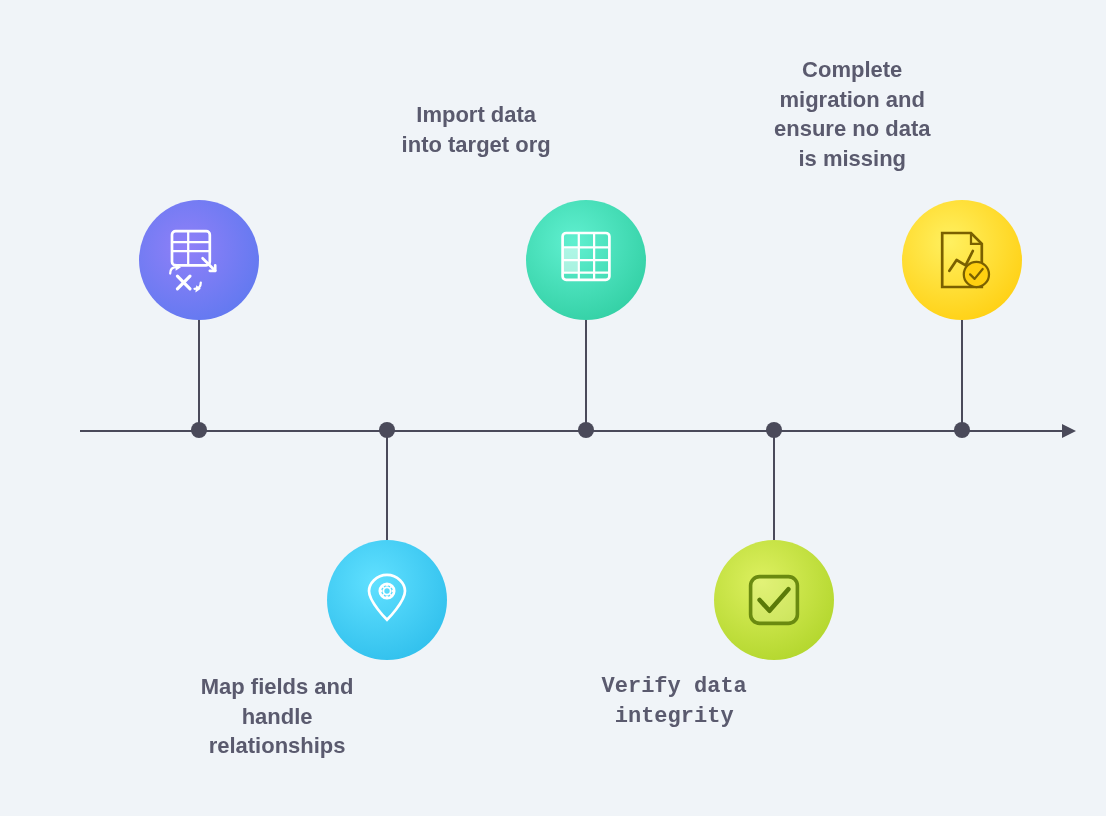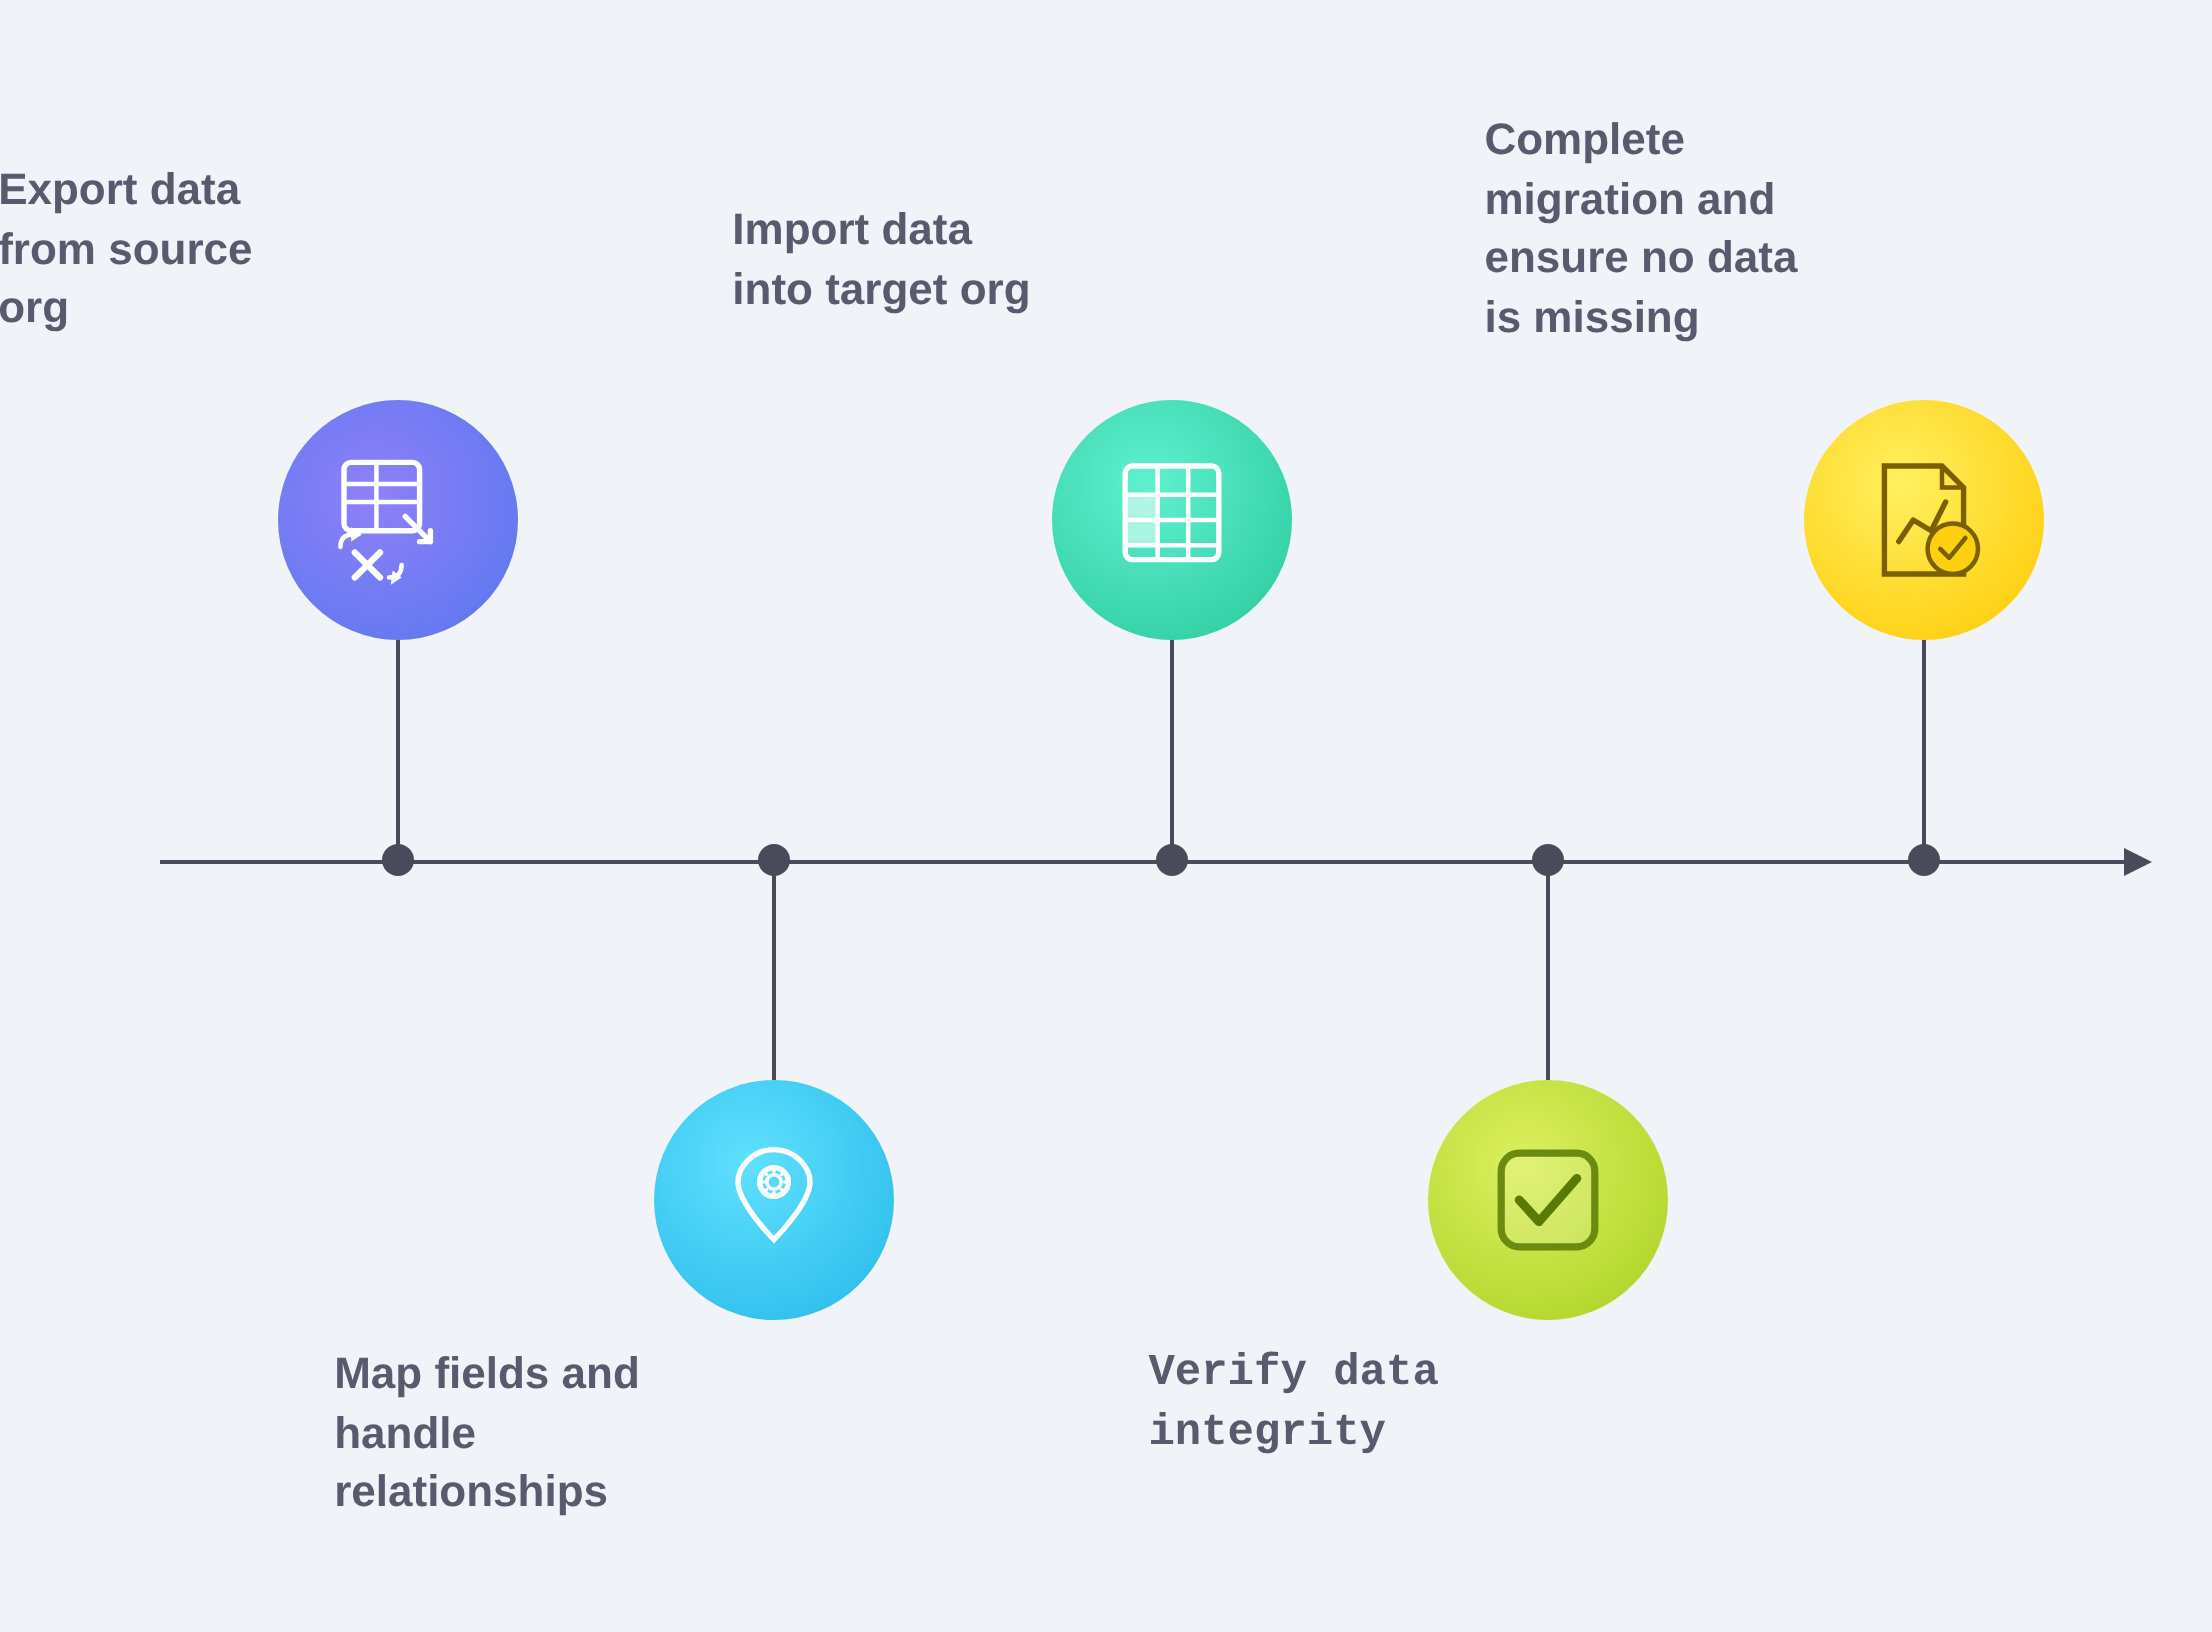--- a/index.html
+++ b/index.html
@@ -73,20 +73,21 @@
       border-radius: 50%;
       display: flex;
       align-items: center;
       justify-content: center;
       transform: translateX(-50%);
     }
 
     
     .label {
       position: absolute;
+      text-align: center;
       color: #5a5a6e;
       font-size: 22px;
       font-weight: 600;
       line-height: 1.35;
       transform: translateX(-50%);
     }
 
     
     .circle-icon svg {
       width: 60%;
@@ -118,21 +119,20 @@
       <line x1="16" y1="58" x2="30" y2="72" stroke="white" stroke-width="3.5" stroke-linecap="round"></line>
       <line x1="30" y1="58" x2="16" y2="72" stroke="white" stroke-width="3.5" stroke-linecap="round"></line>
 
       <path d="M8 55 Q8 48 15 48" stroke="white" stroke-width="2.5" fill="none" stroke-linecap="round"></path>
       <path d="M35 72 Q42 72 42 65" stroke="white" stroke-width="2.5" fill="none" stroke-linecap="round"></path>
       <polygon points="14,44 14,52 20,48" fill="white"></polygon>
       <polygon points="36,76 42,72 37,68" fill="white"></polygon>
     </svg>
   </div>
 
-  <div class="label" style="left:18%; top:80px; width:200px; margin-left:-100px;">Export data<br>from source<br>org</div>
 
   <div class="timeline-dot" style="left:35%;"></div>
   <div class="connector-down" style="left:35%; top:430px; height:110px;"></div>
 
   <div class="circle-icon" style="left:35%; top:540px; width:120px; height:120px; background: radial-gradient(circle at 40% 35%, #60e0ff, #25b8e8);">
     <svg viewBox="0 0 80 80" fill="none" xmlns="http://www.w3.org/2000/svg">
 
       <path d="M40 12 C28 12 20 22 20 30 C20 42 40 62 40 62 C40 62 60 42 60 30 C60 22 52 12 40 12 Z" stroke="white" stroke-width="3" fill="none"></path>
       <circle cx="40" cy="30" r="8" stroke="white" stroke-width="3" fill="none"></circle>
 

